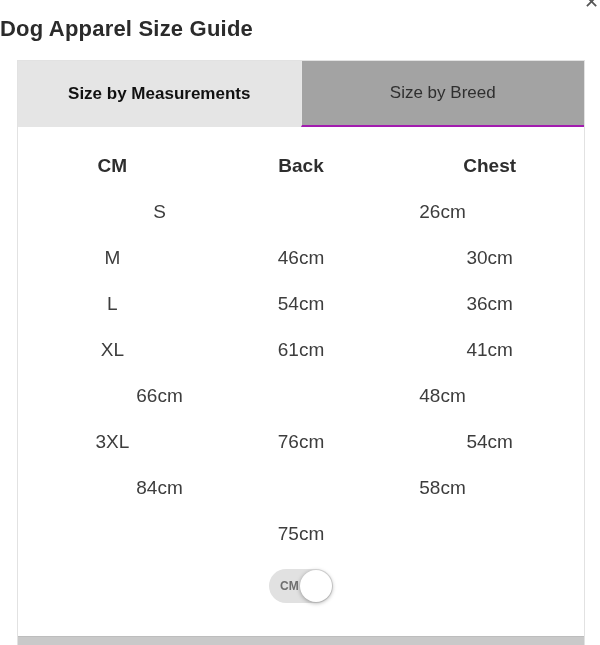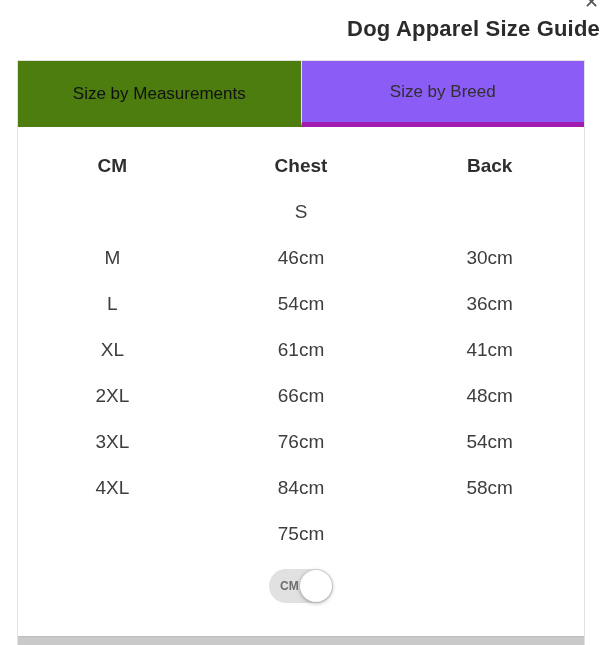--- a/index.html
+++ b/index.html
@@ -7,21 +7,21 @@
   html, body {
     width: 600px;
     height: 645px;
     background: #ffffff;
     font-family: "Liberation Sans", sans-serif;
     overflow: hidden;
     position: relative;
   }
 
   .page-title {
-    text-align: right;
+    text-align: left;
     font-size: 22px;
     color: #2b2b2b;
     padding: 16px 0 12px 0;
     letter-spacing: 0.2px;
   }
 
   .close-btn {
     position: absolute;
     top: -7px;
     right: 1px;
@@ -54,30 +54,30 @@
     flex: 1;
     display: flex;
     align-items: center;
     justify-content: center;
     font-size: 17px;
     cursor: pointer;
     user-select: none;
   }
 
   .tab.active {
-    background: #4d7c0f;
+    background: #e5e5e5;
     color: #111111;
-    font-weight: normal;
+    font-weight: bold;
   }
 
   .tab.inactive {
-    background: #8b5cf6;
+    background: #a3a3a3;
     color: #2f2f2f;
     border-left: 1px solid #e7e7e7;
-    border-bottom: 5px solid #a21caf;
+    border-bottom: 2px solid #a21caf;
   }
 
   .size-table {
     margin-top: 16px;
   }
 
   .trow {
     display: flex;
     height: 46px;
     align-items: center;
@@ -147,26 +147,27 @@
 
   <div class="tabs">
     <div class="tab active">Size by Measurements</div>
     <div class="tab inactive">Size by Breed</div>
   </div>
 
   <div class="size-table">
 
     <div class="trow head">
       <div class="tcell">CM</div>
+      <div class="tcell">Back</div>
       <div class="tcell">Chest</div>
-      <div class="tcell">Back</div>
     </div>
 
     <div class="trow">
       <div class="tcell">S</div>
+      <div class="tcell">26cm</div>
     </div>
 
     <div class="trow">
       <div class="tcell">M</div>
       <div class="tcell">46cm</div>
       <div class="tcell">30cm</div>
     </div>
 
     <div class="trow">
       <div class="tcell">L</div>
@@ -174,33 +175,31 @@
       <div class="tcell">36cm</div>
     </div>
 
     <div class="trow">
       <div class="tcell">XL</div>
       <div class="tcell">61cm</div>
       <div class="tcell">41cm</div>
     </div>
 
     <div class="trow">
-      <div class="tcell">2XL</div>
       <div class="tcell">66cm</div>
       <div class="tcell">48cm</div>
     </div>
 
     <div class="trow">
       <div class="tcell">3XL</div>
       <div class="tcell">76cm</div>
       <div class="tcell">54cm</div>
     </div>
 
     <div class="trow">
-      <div class="tcell">4XL</div>
       <div class="tcell">84cm</div>
       <div class="tcell">58cm</div>
     </div>
 
     <div class="trow">
       <div class="tcell">75cm</div>
     </div>
 
   </div>
 

